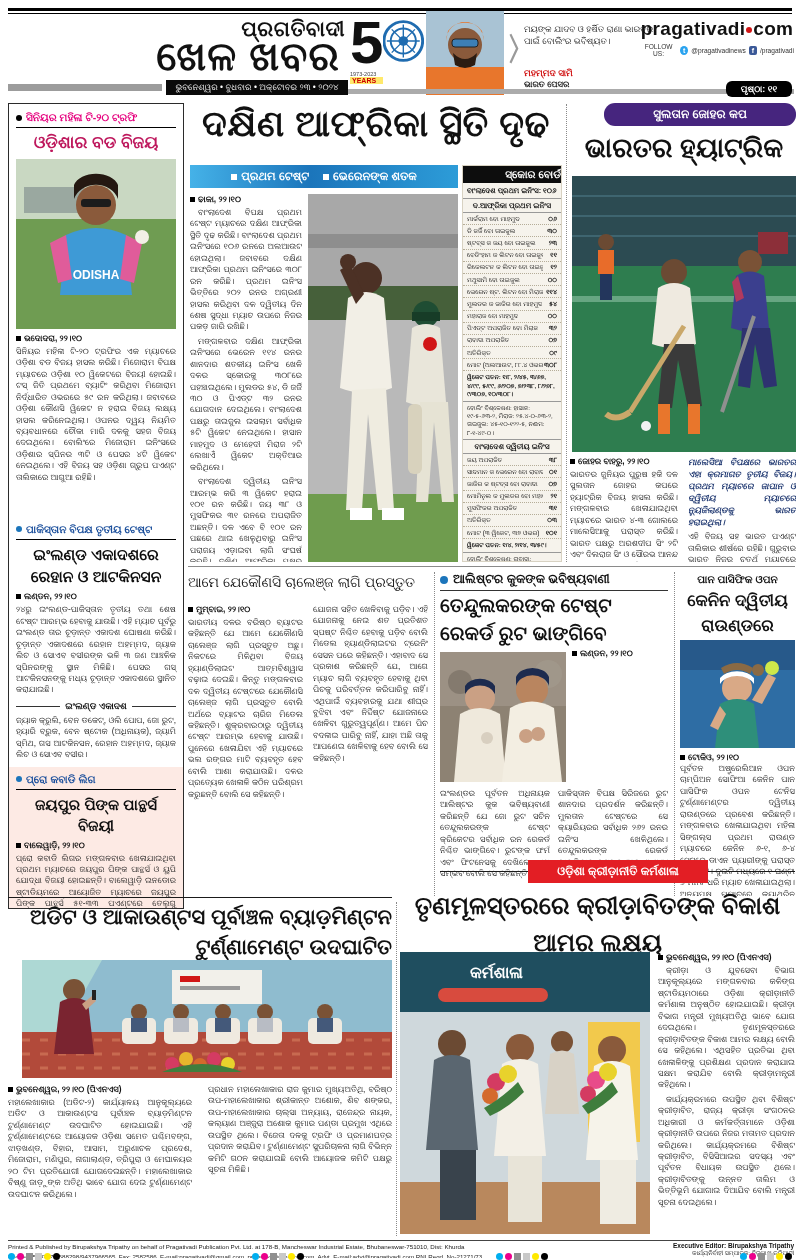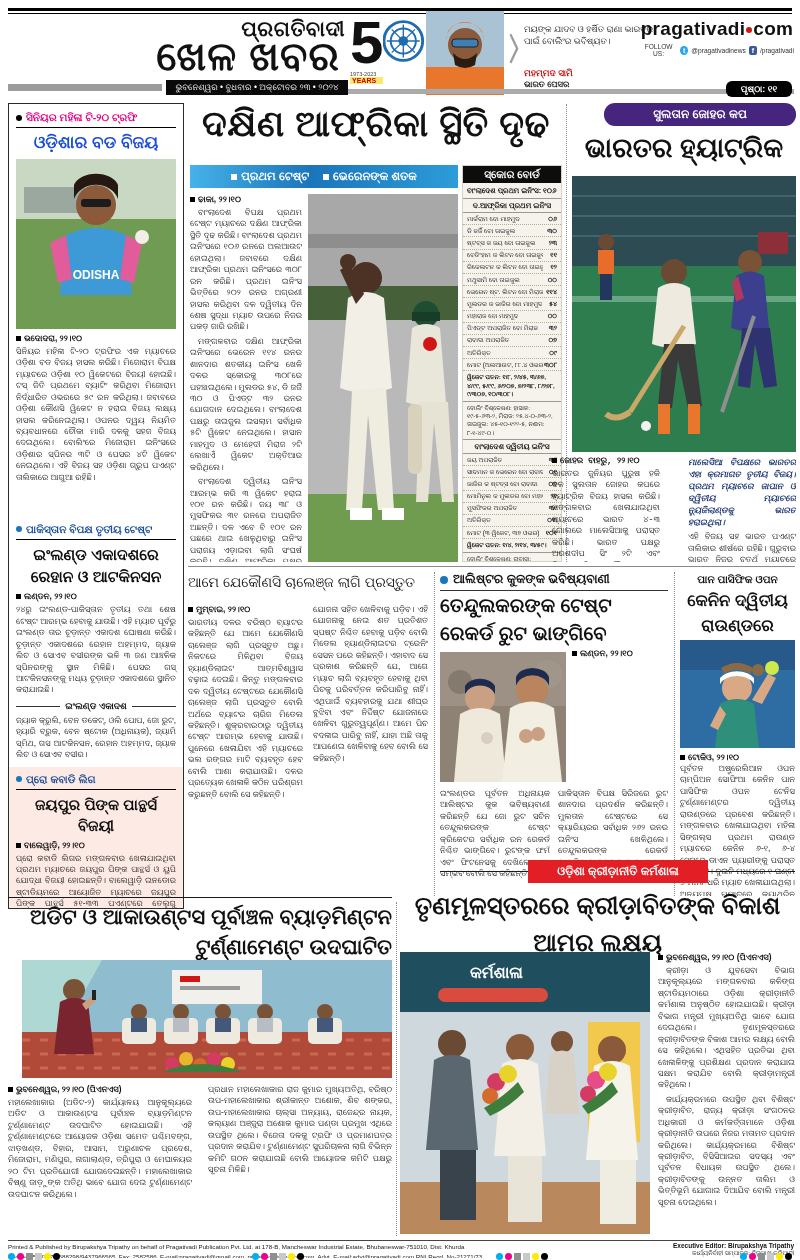--- a/index.html
+++ b/index.html
@@ -33,33 +33,33 @@
   .soc.tw{background:#2aa3ef;border-radius:50%;}
   .soc.fb{background:#3b5998;}
   .pagebox{background:#000;color:#fff;font-size:9px;text-align:center;line-height:16px;font-weight:bold;border-radius:6px;}
   
   .sidebar{border:1px solid #2b2b2b;padding:7px;box-sizing:border-box;}
   .kicker{font-size:10.5px;font-weight:bold;padding-bottom:3px;border-bottom:1px solid #000;margin-bottom:4px;display:flex;align-items:center;gap:4px;}
   .kicker .dot{width:6px;height:6px;border-radius:50%;background:#000;flex:0 0 auto;}
   .k-pink{color:#e6007e;}
   .k-blue{color:#1b4f9c;}
   .k-blue .dot{background:#1b75bb;}
-  .sb-head1{font-size:17px;font-weight:bold;color:#1d4ed8;text-align:center;line-height:1.35;margin:2px 0 4px;}
+  .sb-head1{font-size:17px;font-weight:bold;color:#be185d;text-align:center;line-height:1.35;margin:2px 0 4px;}
   .sb-head2{font-size:15.5px;font-weight:bold;color:#0d0d0d;text-align:center;line-height:1.4;margin:2px 0 4px;}
   .xi-div{display:flex;align-items:center;gap:5px;font-size:9px;font-weight:bold;margin:5px 0 3px;}
   .xi-div:before,.xi-div:after{content:"";flex:1;border-top:1px solid #333;}
   .kabaddi-box{background:#fdeae4;margin:6px -7px -7px;padding:6px 7px 8px;}
   
   .main-head{font-size:36px;font-weight:bold;text-align:center;line-height:1.5;letter-spacing:0.5px;}
   .subbar{background:linear-gradient(90deg,#45b2e8,#1b75bb 45%,#2d9cd8);display:flex;align-items:center;justify-content:center;gap:14px;color:#fff;}
   .subbar .item{font-size:11.5px;font-weight:bold;display:flex;align-items:center;gap:4px;}
   .subbar .wsq{width:6px;height:6px;background:#fff;display:inline-block;}
   
   .scoreboard{background:#f6f3ec;border:1px solid #d8d2c2;box-sizing:border-box;font-size:6.4px;}
-  .sb-title{background:#0d0d0d;color:#fff;font-size:10.5px;font-weight:bold;text-align:center;line-height:17px;}
+  .sb-title{background:#0d0d0d;color:#fff;font-size:10.5px;font-weight:bold;text-align:right;line-height:17px;}
   .sb-line1{font-size:7.2px;font-weight:bold;padding:3px 4px;border-bottom:1px solid #999;}
   .sb-sub{font-size:7.4px;font-weight:bold;text-align:center;padding:2px 0;border-bottom:1px solid #999;}
   .sb-row{display:flex;justify-content:space-between;padding:1.6px 4px;border-bottom:1px dotted #b5ad98;}
   .sb-n{white-space:nowrap;overflow:hidden;max-width:76px;}
   .sb-r{font-weight:bold;}
   .sb-note{font-size:6.2px;padding:2px 4px;border-bottom:1px solid #999;line-height:1.35;}
   
   .badge-purple{background:#46257e;color:#fff;font-size:12px;font-weight:bold;text-align:center;line-height:23px;border-radius:11px;}
   .hockey-head{font-size:27px;font-weight:bold;text-align:center;line-height:1.55;}
   .highlight{font-size:8.6px;font-style:italic;font-weight:bold;color:#233b73;line-height:1.4;text-align:justify;margin-bottom:3px;}
@@ -363,21 +363,21 @@
       <path d="M58 236 q-14 10 -24 2" stroke="#caa86a" stroke-width="6" fill="none"></path>
 
       <circle cx="178" cy="86" r="12" fill="#7a5236"></circle>
       <path d="M164 100 q14 -9 28 0 l5 52 q-19 7 -38 0 z" fill="#3b3f8e"></path>
       <path d="M166 100 l-6 6 4 20 8 -4 z" fill="#b03a5e"></path>
       <path d="M170 152 l-4 58 12 2 5 -44 9 44 13 -2 -7 -58 z" fill="#2e3270"></path>
       <path d="M182 140 L150 236" stroke="#8f8f8f" stroke-width="4"></path>
       <circle cx="74" cy="250" r="5" fill="#f2f2f2"></circle>
     </svg>
   </div>
-  <div class="abs ovh" style="left:552px;top:456px;width:108px;height:106px;font-family:Liberation Mono, monospace;">
+  <div class="abs ovh" style="left:570px;top:456px;width:108px;height:106px;">
     <div class="byline"><span class="sq"></span><span>ଜୋହର ବାହରୁ, ୨୨।୧୦</span></div>
     <div class="body-text">ଭାରତର ଜୁନିୟର ପୁରୁଷ ହକି ଦଳ ସୁଲତାନ ଜୋହର କପରେ ହ୍ୟାଟ୍ରିକ ବିଜୟ ହାସଲ କରିଛି। ମଙ୍ଗଳବାର ଖେଳାଯାଇଥିବା ମ୍ୟାଚରେ ଭାରତ ୪-୩ ଗୋଲରେ ମାଲେସିଆକୁ ପରାସ୍ତ କରିଛି। ଭାରତ ପକ୍ଷରୁ ଅରଶଦୀପ ସିଂ ୨ଟି ଏବଂ ଦିଲରାଜ ସିଂ ଓ ସୌରଭ ଆନନ୍ଦ ଗୋଟିଏ ଲେଖାଏଁ ଗୋଲ କରିଥିଲେ।</div>
   </div>
   <div class="abs ovh" style="left:688px;top:456px;width:108px;height:106px;">
     <div class="highlight">ମାଲେସିଆ ବିପକ୍ଷରେ ଭାରତର ଏହା କ୍ରମାଗତ ତୃତୀୟ ବିଜୟ। ପ୍ରଥମ ମ୍ୟାଚରେ ଜାପାନ ଓ ଦ୍ୱିତୀୟ ମ୍ୟାଚରେ ନ୍ୟୁଜିଲାଣ୍ଡକୁ ଭାରତ ହରାଇଥିଲା।</div>
     <div class="body-text">ଏହି ବିଜୟ ସହ ଭାରତ ପଏଣ୍ଟ ତାଲିକାର ଶୀର୍ଷରେ ରହିଛି। ଗୁରୁବାର ଭାରତ ନିଜର ଚତୁର୍ଥ ମ୍ୟାଚରେ ଅଷ୍ଟ୍ରେଲିଆ ସହ ଭେଟିବ।</div>
   </div>
 
   <div class="abs" style="left:188px;top:566px;width:607px;height:1px;background:#8a8a8a;"></div>
 

